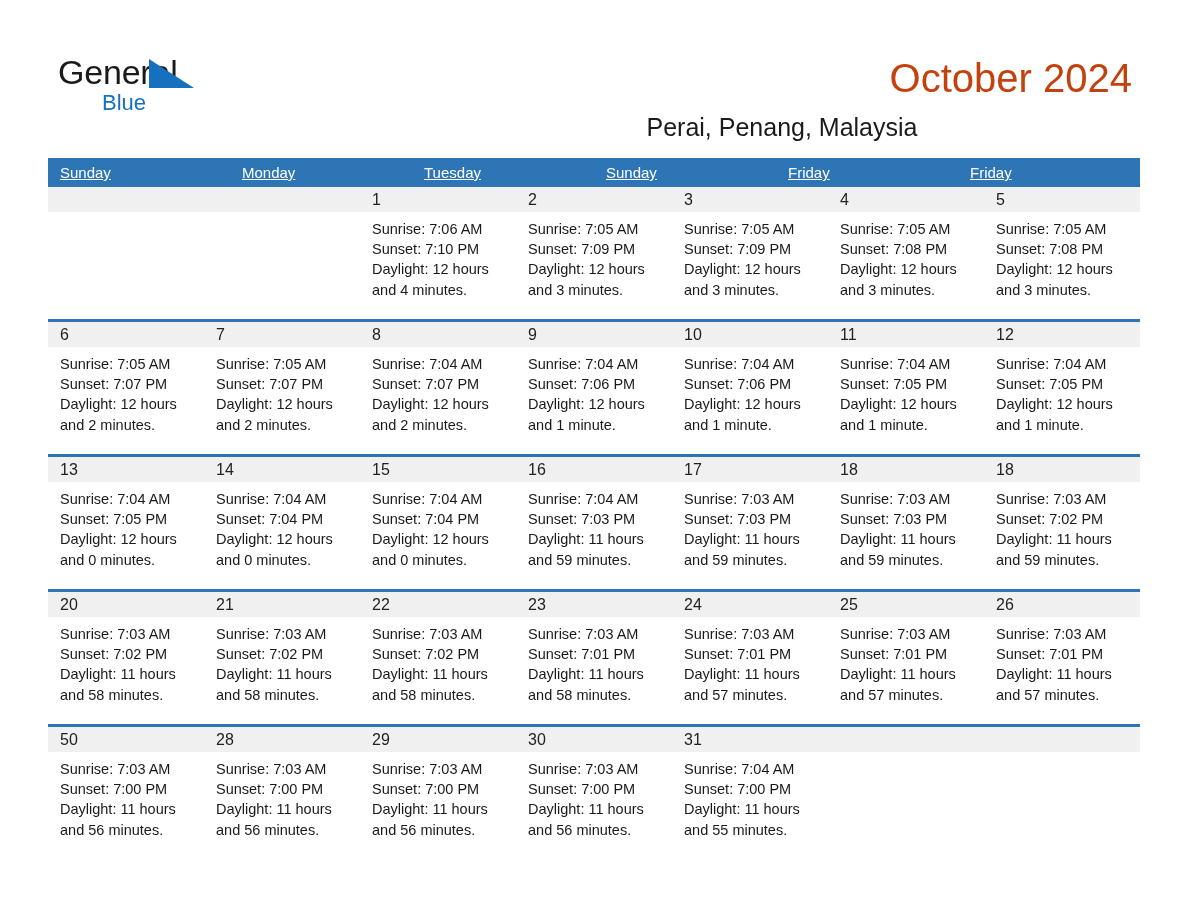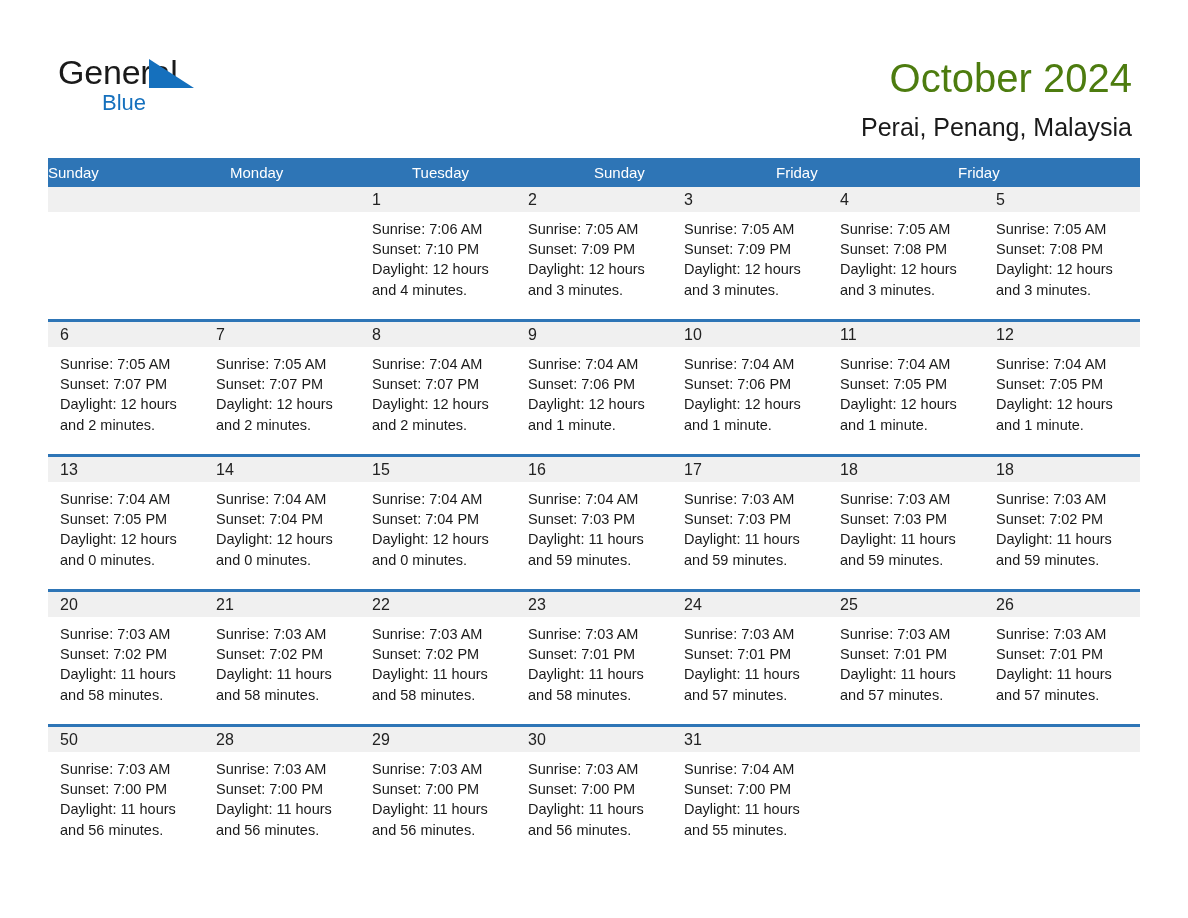--- a/index.html
+++ b/index.html
@@ -61,56 +61,58 @@
 
   .title-block {
     position: absolute;
     right: 56px;
     top: 52px;
     text-align: right;
     width: 700px;
   }
   .month-title {
     font-size: 40px;
-    color: #4d7c0f;
+    color: #c2410c;
     line-height: 52px;
     font-weight: normal;
     margin: 0;
     letter-spacing: 0px;
   }
   .location-title {
     font-size: 25px;
     color: #1a1a1a;
     line-height: 34px;
     margin: 6px 0 0 0;
     font-weight: normal;
+    text-align: center;
   }
 
   
   .calendar {
     position: absolute;
     left: 48px;
     top: 158px;
     width: 1092px;
   }
 
   .weekday-header {
     display: flex;
     background: #2e75b6;
     height: 29px;
   }
   .weekday-cell {
     flex: 1 1 0;
     color: #ffffff;
     font-size: 15px;
     line-height: 29px;
-    padding-left: 0;
+    padding-left: 12px;
     box-sizing: border-box;
     overflow: hidden;
     white-space: nowrap;
+    text-decoration: underline;
   }
 
   .week-row {
     display: flex;
     border-top: 3px solid #2e75b6;
     height: 132px;
   }
   .week-row.first {
     border-top: none;
   }

